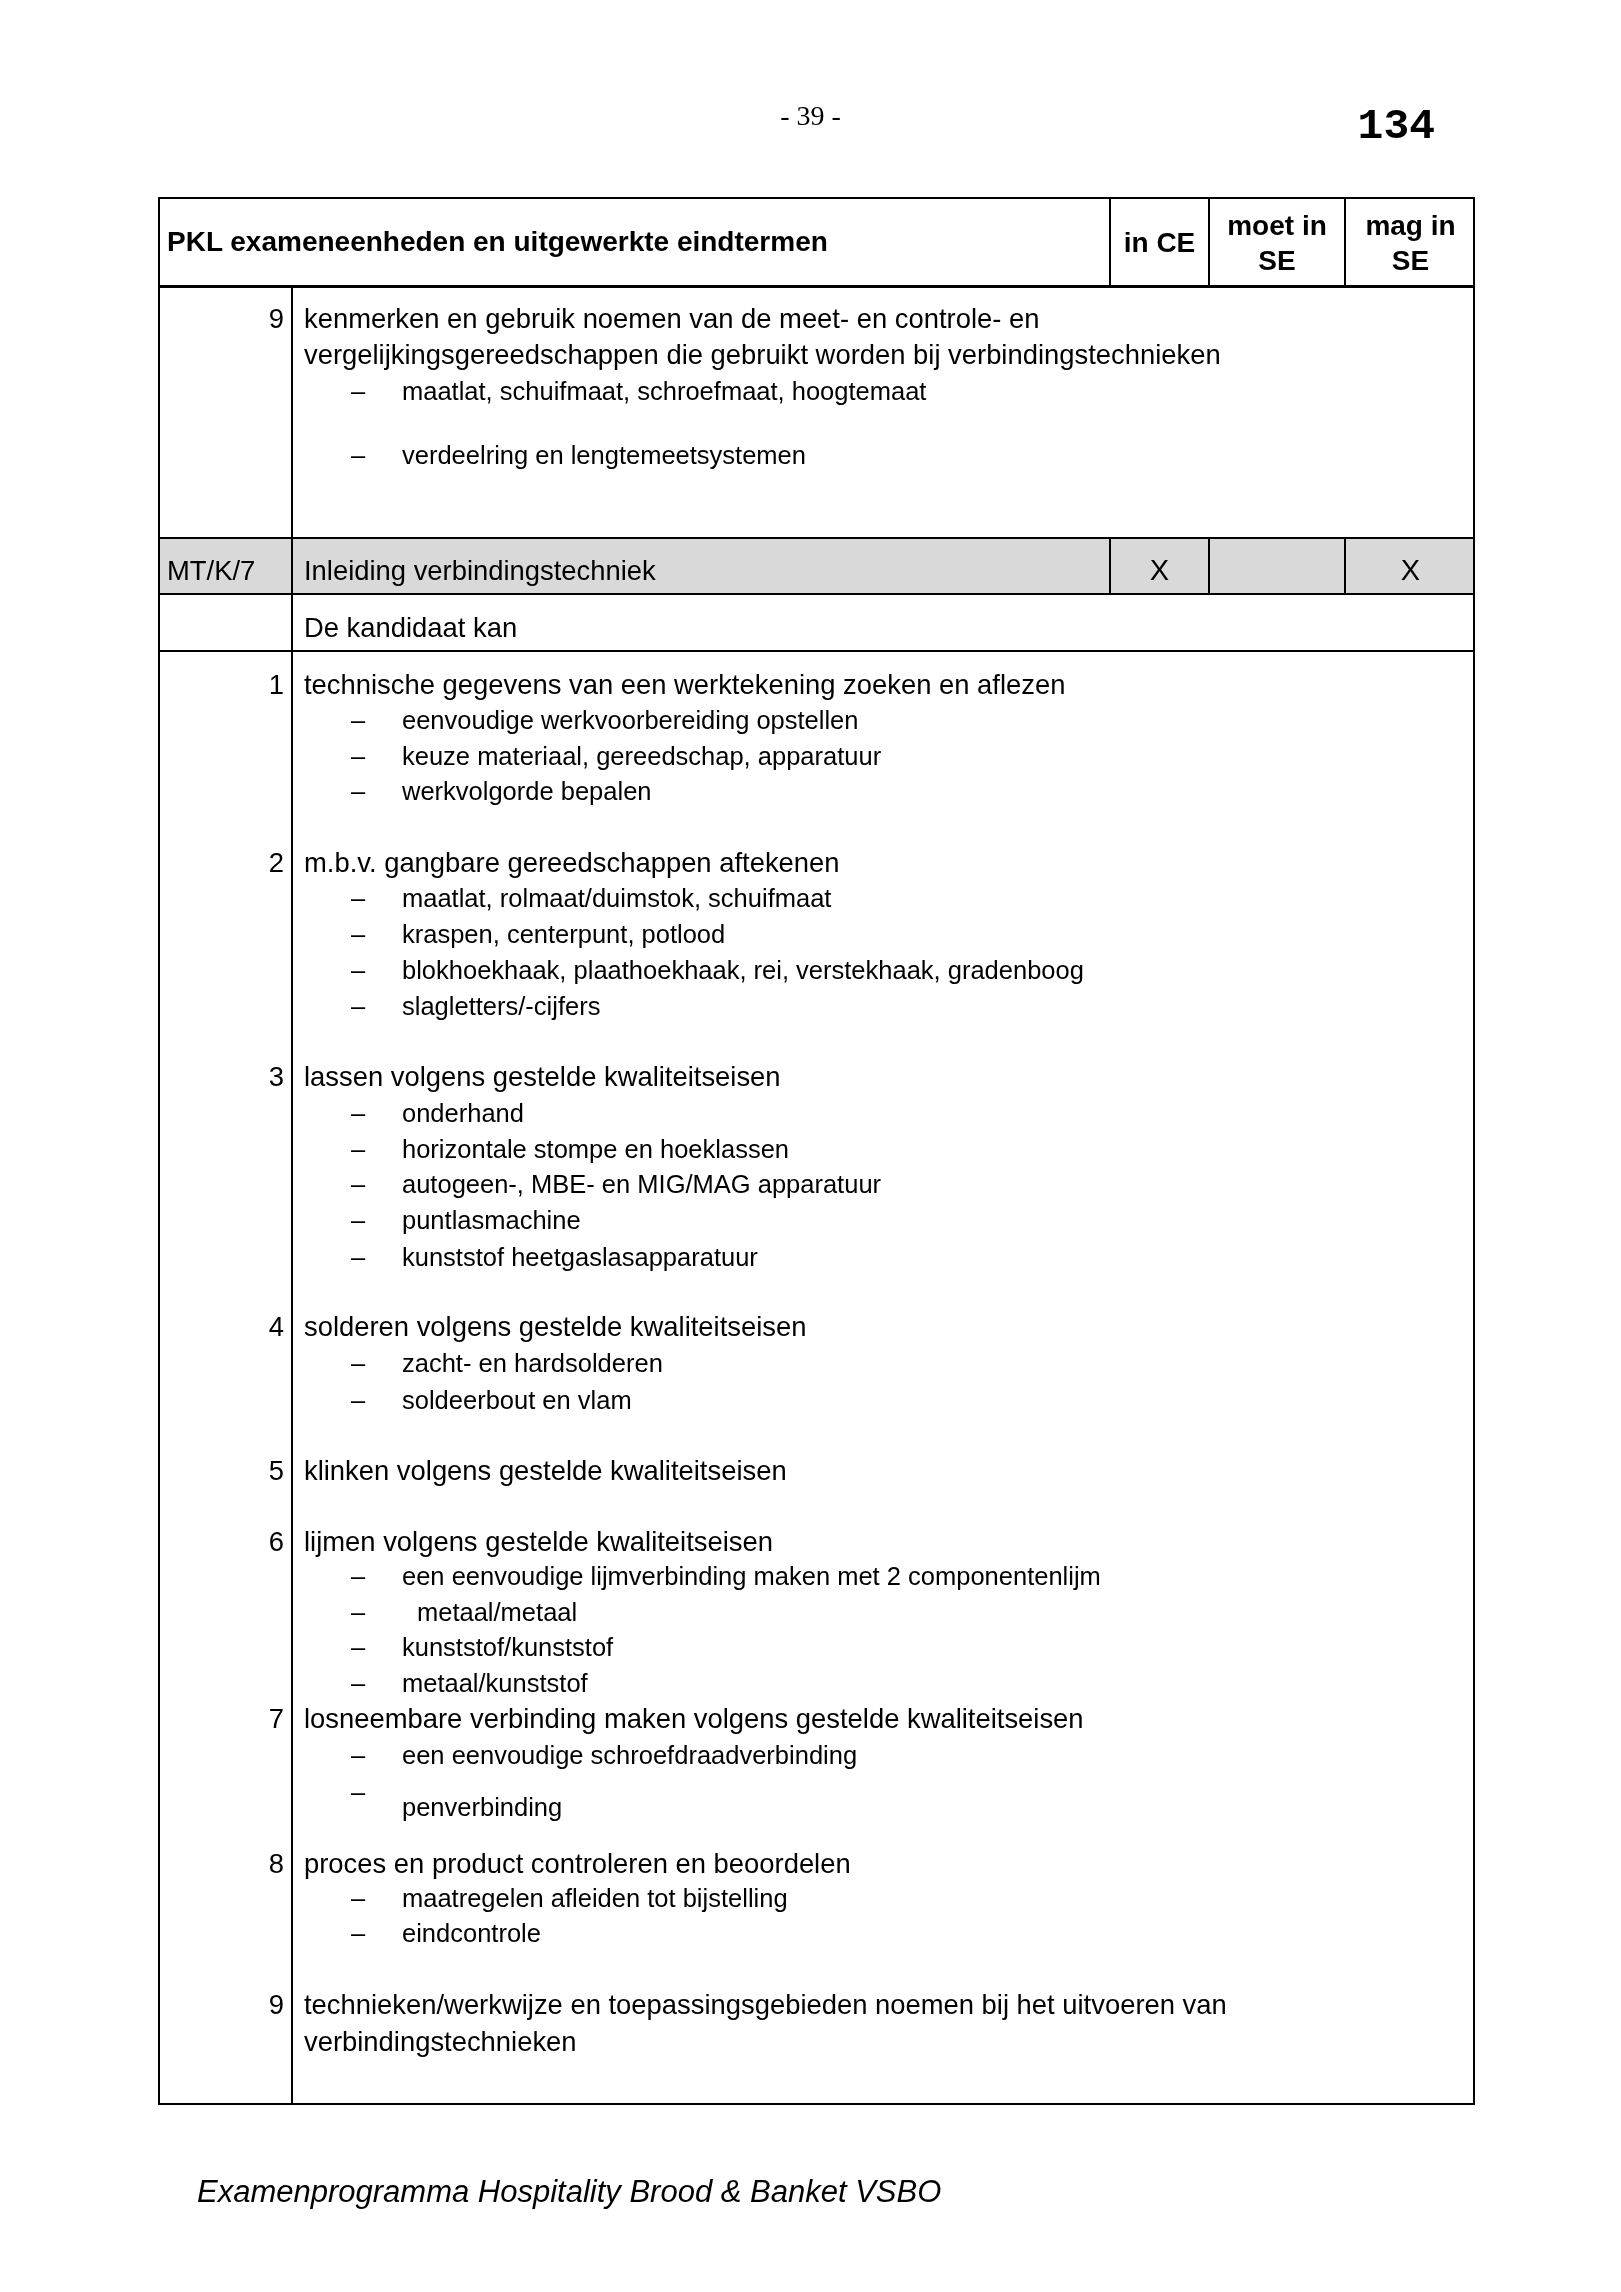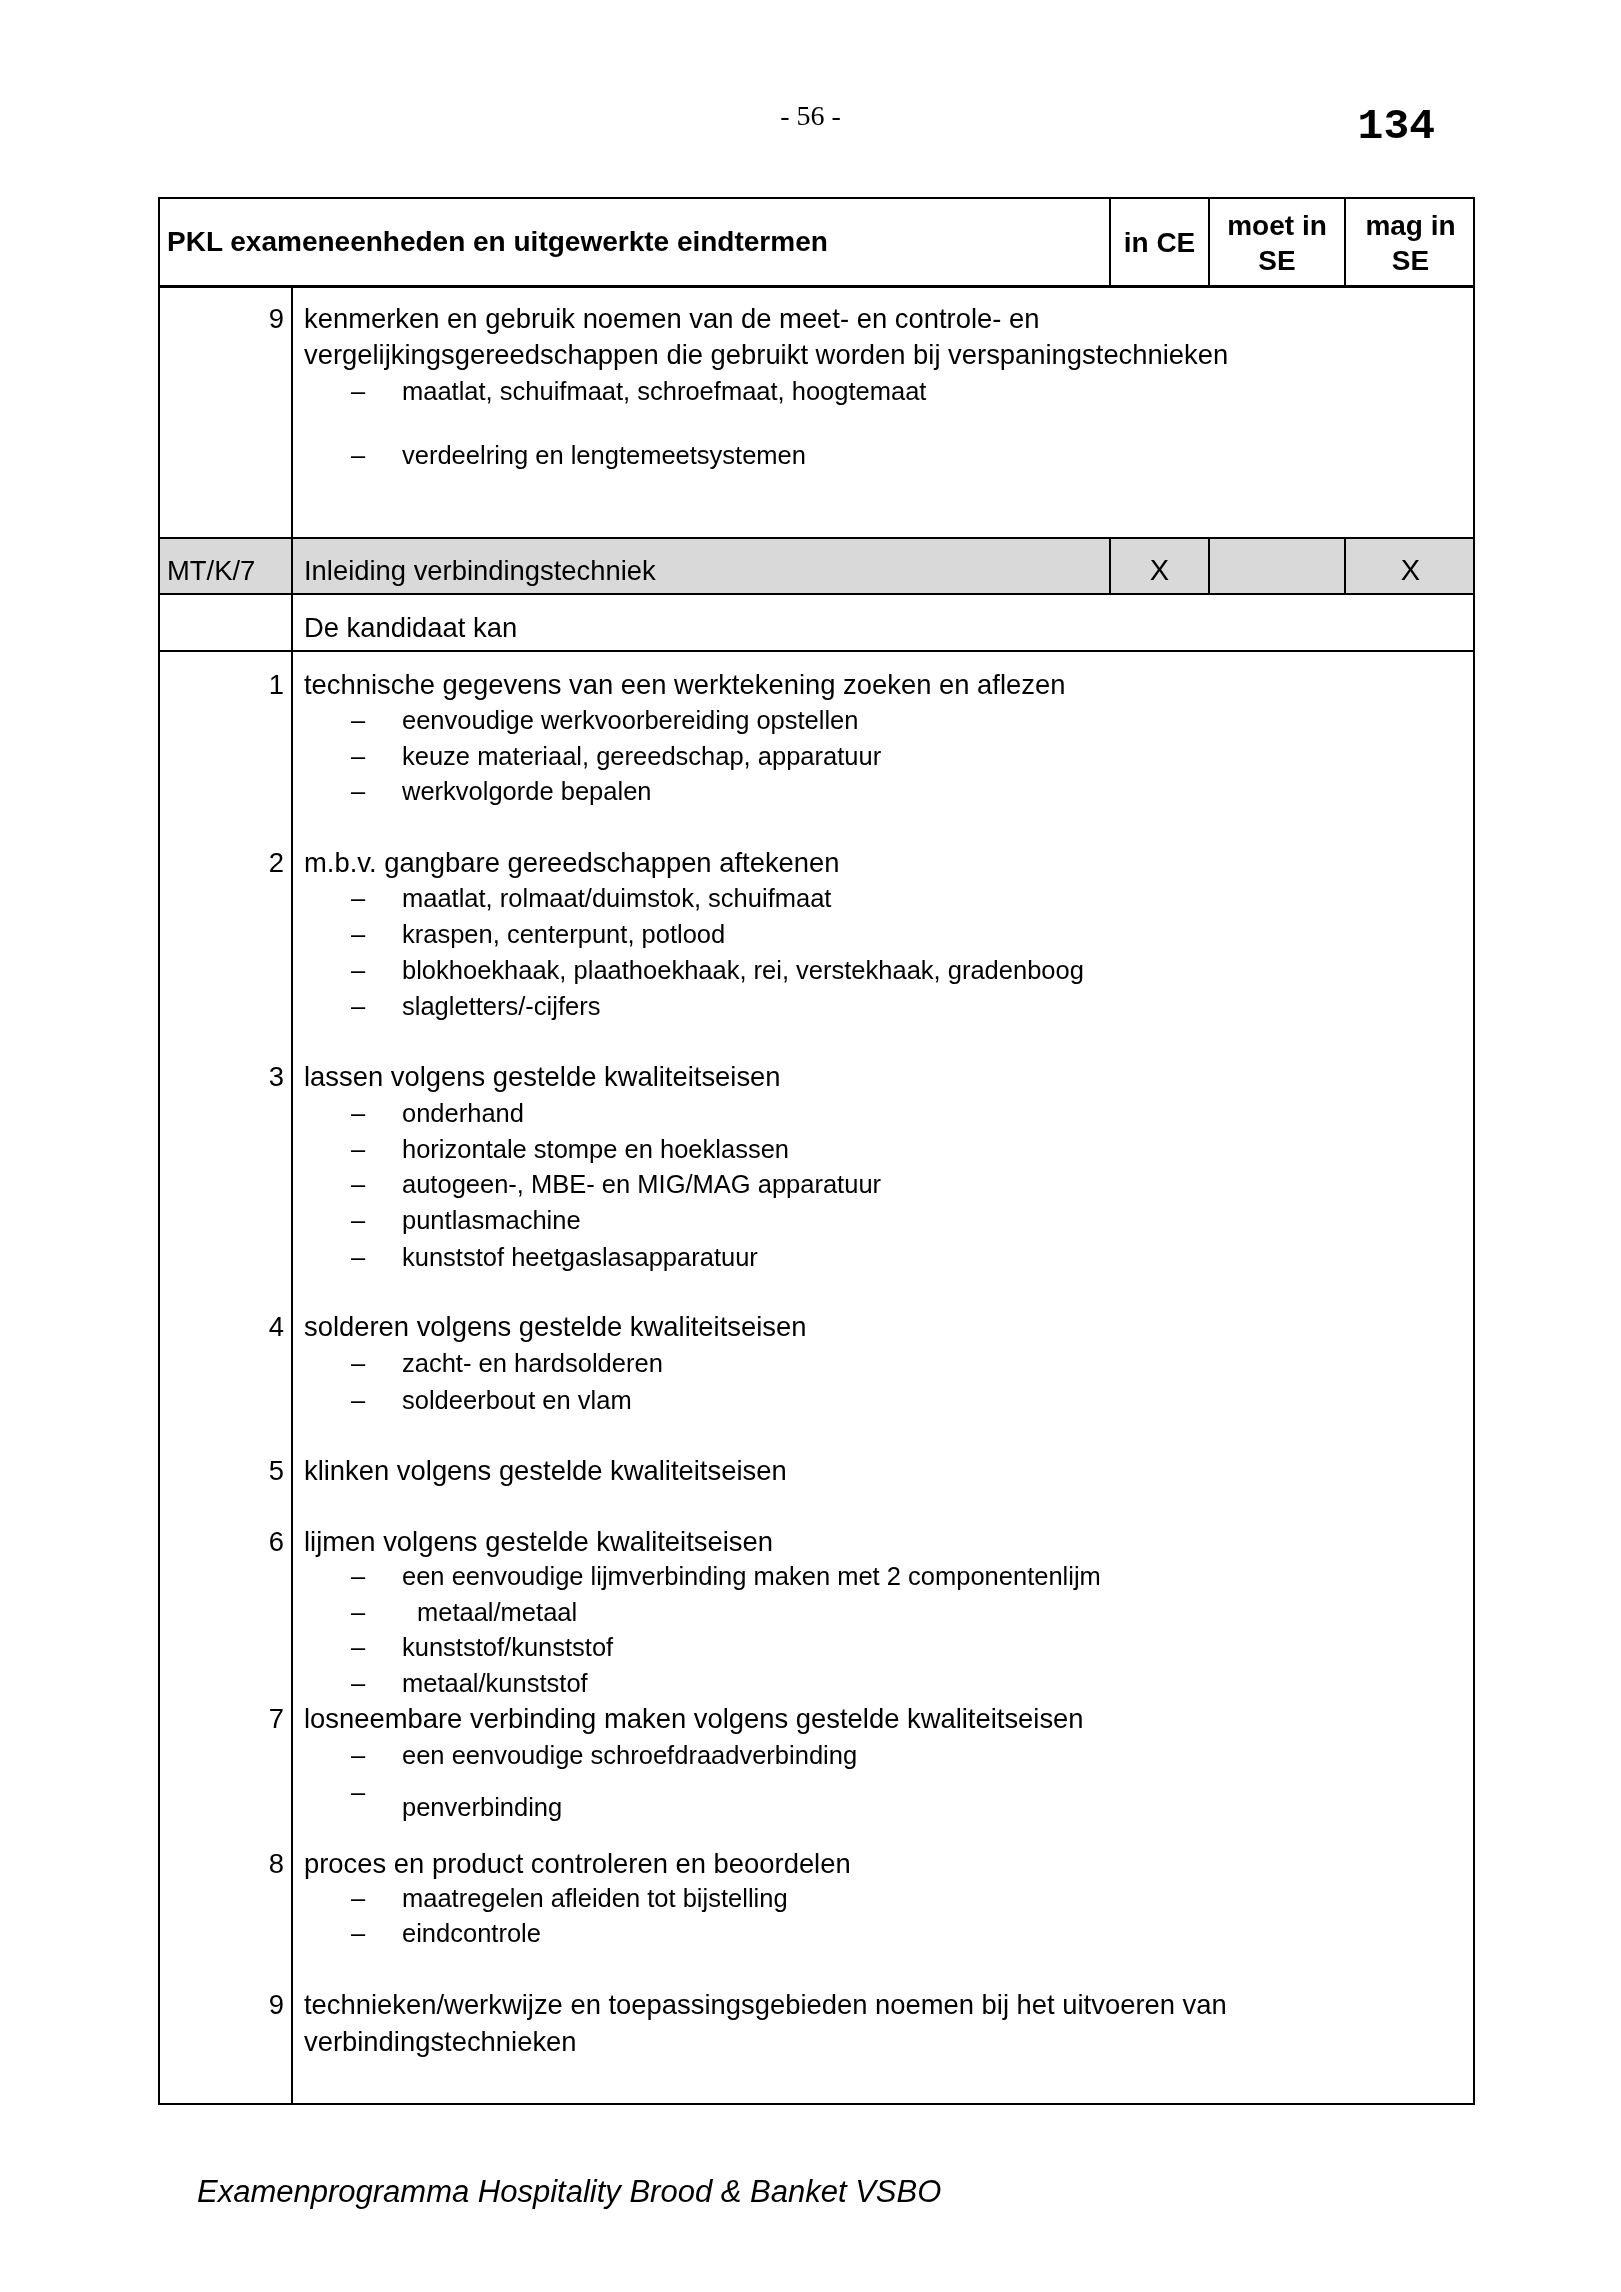--- a/index.html
+++ b/index.html
@@ -16,21 +16,21 @@
   .main { font-size: 27.4px; }
   .sub { font-size: 25.5px; }
   .num { width: 127px; left: 157px; text-align: right; font-size: 27.4px; }
   .dash { left: 351px; font-size: 25.5px; }
   .footer { left: 197px; top: 2174px; font-size: 31px; font-style: italic; }
   .x { text-align: center; font-size: 29px; }
 </style>
 </head>
 <body>
 
-<div class="abs pagenum">- 56 -</div>
+<div class="abs pagenum">- 39 -</div>
 <div class="abs docnum">134</div>
 
 <div class="tbl"></div>
 
 <div class="gray" style="left:160px; top:539px; width:1313px; height:55px;"></div>
 
 <div class="hline" style="top:285px; height:2.9px;"></div>
 <div class="hline" style="top:537px; height:2px;"></div>
 <div class="hline" style="top:593px; height:2px;"></div>
 <div class="hline" style="top:650px; height:2px;"></div>
@@ -45,21 +45,21 @@
 
 <div class="abs hdr" style="left:167px; top:226px;">PKL exameneenheden en uitgewerkte eindtermen</div>
 <div class="abs hdr hdr-c" style="left:1111px; width:97px; top:225px;">in CE</div>
 <div class="abs hdr hdr-c" style="left:1210px; width:134px; top:208px;">moet in</div>
 <div class="abs hdr hdr-c" style="left:1210px; width:134px; top:243px;">SE</div>
 <div class="abs hdr hdr-c" style="left:1346px; width:129px; top:208px;">mag in</div>
 <div class="abs hdr hdr-c" style="left:1346px; width:129px; top:243px;">SE</div>
 
 <div class="abs num" style="top:303px;">9</div>
 <div class="abs main" style="left:304px; top:303px;">kenmerken en gebruik noemen van de meet- en controle- en</div>
-<div class="abs main" style="left:304px; top:339px;">vergelijkingsgereedschappen die gebruikt worden bij verspaningstechnieken</div>
+<div class="abs main" style="left:304px; top:339px;">vergelijkingsgereedschappen die gebruikt worden bij verbindingstechnieken</div>
 <div class="abs dash" style="top:377px;">–</div>
 <div class="abs sub" style="left:402px; top:377px;">maatlat, schuifmaat, schroefmaat, hoogtemaat</div>
 <div class="abs dash" style="top:441px;">–</div>
 <div class="abs sub" style="left:402px; top:441px;">verdeelring en lengtemeetsystemen</div>
 
 <div class="abs main" style="left:167px; top:555px;">MT/K/7</div>
 <div class="abs main" style="left:304px; top:555px;">Inleiding verbindingstechniek</div>
 <div class="abs x" style="left:1111px; width:97px; top:554px;">X</div>
 <div class="abs x" style="left:1210px; width:134px; top:554px;"></div>
 <div class="abs x" style="left:1346px; width:129px; top:554px;">X</div>

